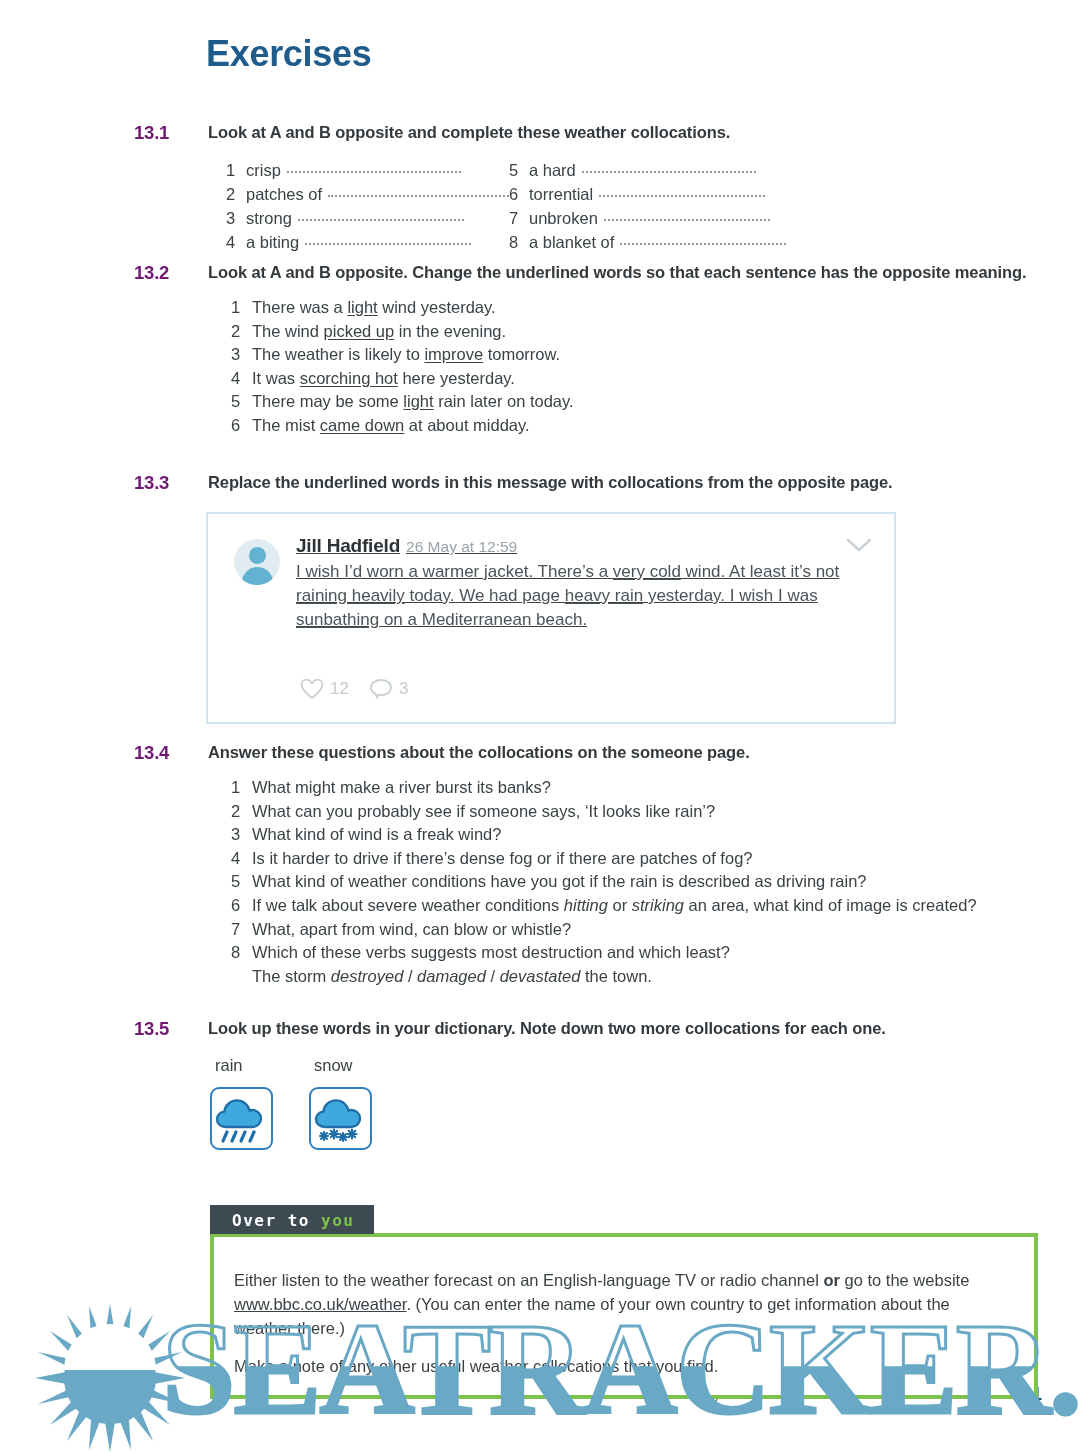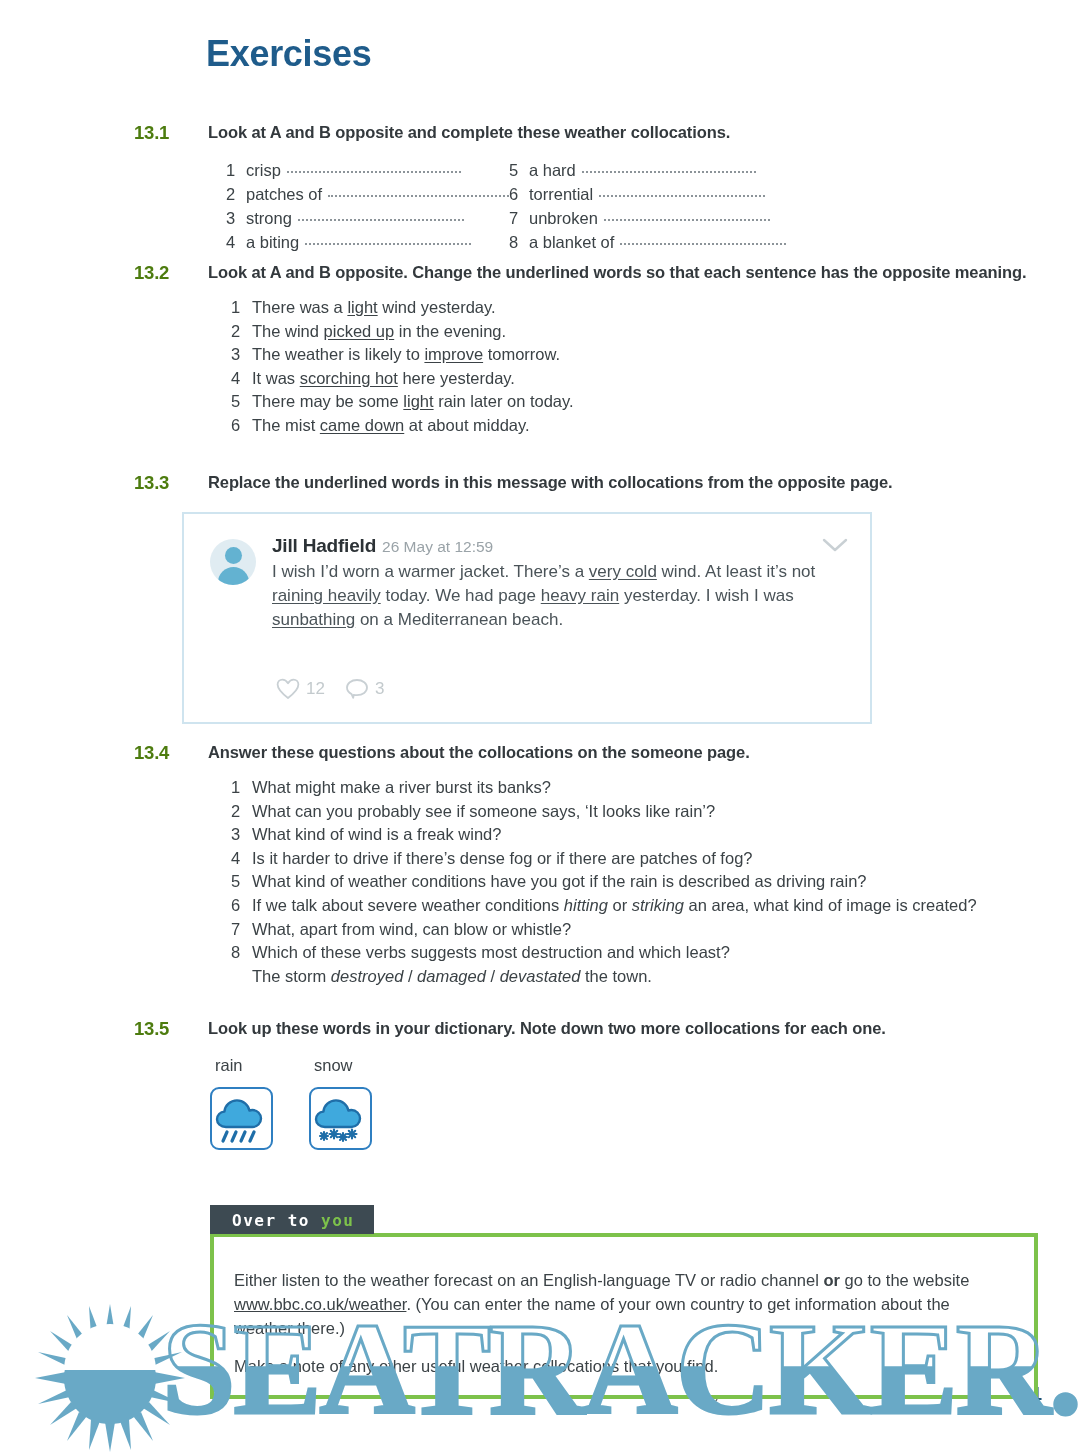--- a/index.html
+++ b/index.html
@@ -29,21 +29,21 @@
 
   
   .ex { position: absolute; left: 134px; width: 906px; }
   .ex-num {
     position: absolute;
     left: 0;
     top: 0;
     width: 60px;
     font-size: 18.5px;
     font-weight: bold;
-    color: #4d7c0f;
+    color: #701a75;
     letter-spacing: -0.2px;
   }
   .ex-body { margin-left: 74px; }
   .ex-rubric {
     font-size: 16.5px;
     font-weight: bold;
     color: #33393d;
     line-height: 1.33;
     letter-spacing: -0.1px;
   }
@@ -85,26 +85,27 @@
     color: #3b4246;
   }
   .numlist .n { width: 21px; flex: 0 0 21px; }
   .numlist .t { flex: 1 1 auto; }
   u.ul { text-decoration: underline; text-underline-offset: 2px; }
   i.it { font-style: italic; margin-top: 42px; }
 
   
   .msg-card {
     margin-top: 18px;
-    margin-left: 48px;
+    margin-left: 72px;
     width: 690px;
     height: 212px;
     border: 2px solid #cfe4ef;
     background: #ffffff;
     position: relative;
+    text-decoration: underline;
   }
   .msg-inner { padding: 22px 26px 0 26px; display: flex; }
   .avatar {
     width: 46px; height: 46px;
     border-radius: 50%;
     background: #e0ecf2;
     flex: 0 0 46px;
     position: relative;
     overflow: hidden;
     margin-top: 3px;

